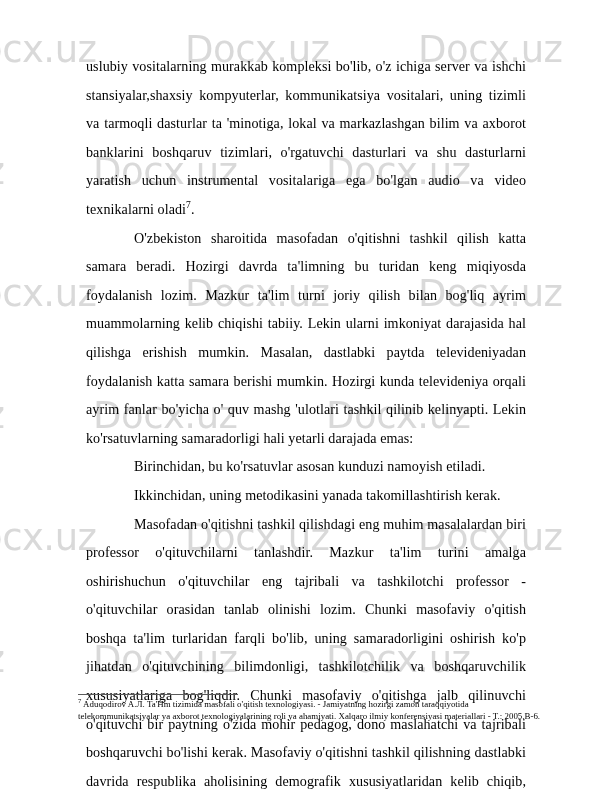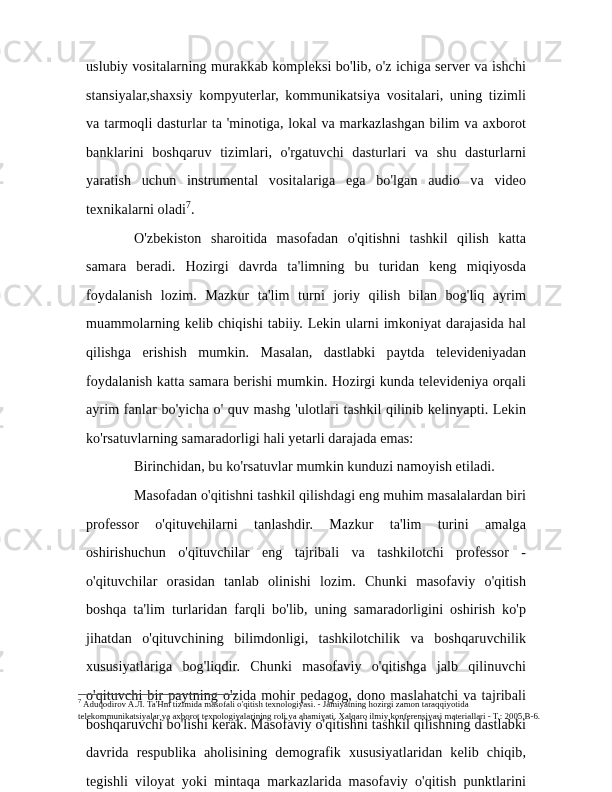--- a/index.html
+++ b/index.html
@@ -133,22 +133,23 @@
 </div>
 
 <div id="page">
 
   <div id="body-text">
 
     <p class="para"><span>uslubiy vositalarning murakkab kompleksi bo'lib, o'z ichiga server va ishchi stansiyalar,shaxsiy kompyuterlar, kommunikatsiya vositalari, uning tizimli va tarmoqli dasturlar  ta 'minotiga, lokal va markazlashgan bilim va axborot banklarini boshqaruv tizimlari, o'rgatuvchi dasturlari va shu dasturlarni yaratish uchun instrumental vositalariga ega bo'lgan audio va video texnikalarni oladi</span><sup class="fn-ref">7</sup>.</p>
 
     <p class="para indent"><span>O'zbekiston sharoitida masofadan o'qitishni tashkil qilish katta samara beradi. Hozirgi davrda ta'limning bu turidan keng miqiyosda foydalanish lozim. Mazkur ta'lim turni joriy qilish bilan bog'liq ayrim muammolarning kelib chiqishi tabiiy. Lekin ularni imkoniyat darajasida  hal qilishga erishish mumkin. Masalan, dastlabki paytda televideniyadan foydalanish katta samara berishi mumkin. Hozirgi kunda televideniya orqali ayrim fanlar  bo'yicha o' quv mashg 'ulotlari tashkil qilinib kelinyapti. Lekin ko'rsatuvlarning samaradorligi hali yetarli darajada emas:</span></p>
 
-    <p class="para indent nojust"><span>Birinchidan, bu  ko'rsatuvlar mumkin kunduzi namoyish etiladi.</span></p>
+    <p class="para indent nojust"><span>Birinchidan, bu  ko'rsatuvlar asosan kunduzi namoyish etiladi.</span></p>
 
+    <p class="para indent nojust"><span>Ikkinchidan, uning metodikasini yanada takomillashtirish kerak.</span></p>
 
     <p class="para indent"><span>Masofadan o'qitishni tashkil qilishdagi eng muhim masalalardan biri professor o'qituvchilarni tanlashdir. Mazkur ta'lim turini amalga oshirishuchun o'qituvchilar eng tajribali va tashkilotchi professor - o'qituvchilar orasidan tanlab olinishi lozim. Chunki masofaviy o'qitish boshqa ta'lim turlaridan farqli bo'lib, uning samaradorligini oshirish  ko'p jihatdan o'qituvchining bilimdonligi, tashkilotchilik va boshqaruvchilik xususiyatlariga bog'liqdir. Chunki masofaviy o'qitishga jalb qilinuvchi o'qituvchi bir paytning o'zida mohir pedagog, dono maslahatchi va tajribali boshqaruvchi bo'lishi kerak. Masofaviy o'qitishni tashkil qilishning dastlabki davrida respublika aholisining demografik  xususiyatlaridan kelib chiqib, tegishli viloyat yoki mintaqa markazlarida masofaviy o'qitish punktlarini yaratish kerak. Mazkur tuzilma joylarida masofaviy o'qitishni tashkil qilish bo'yicha  mas'ul etib belgilanishi lozim. Keyingi bosqichlarida</span></p>
 
   </div>
 
   <div id="footnote-block">
     <div id="footnote-rule"></div>
     <p id="footnote-text"><sup class="fn-marker">7</sup> <span>Aduqodirov A.Л. Ta'Hm tizimida masofali o'qitish texnologiyasi. -  Jamiyatning hozirgi zamon taraqqiyotida telekommunikatsiyalar ya axborot texnologiyalarining roli ya ahamiyati. Xalqaro ilmiy konferensiyasi materiallari -  T.: 2005.B-6.</span></p>
   </div>
 

